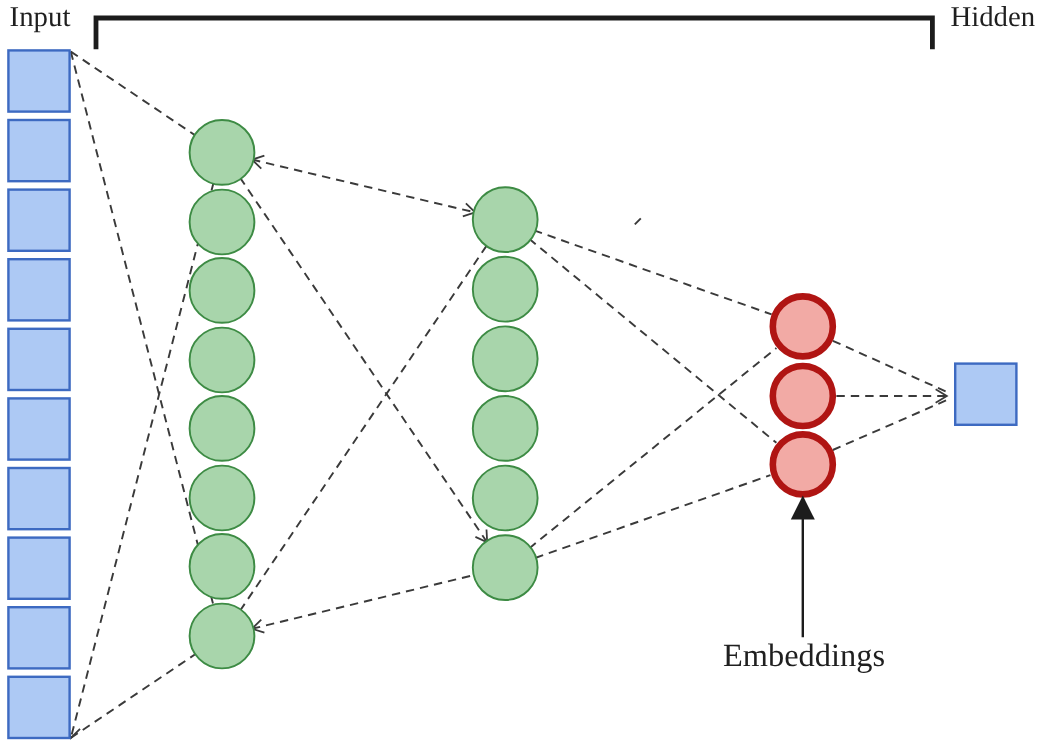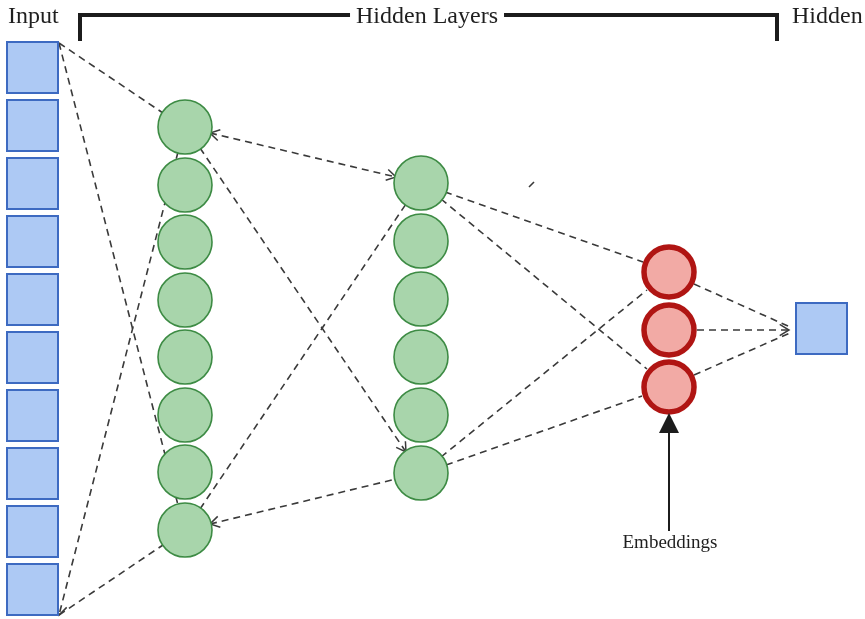--- a/index.html
+++ b/index.html
@@ -21,21 +21,21 @@
     line-height: 28px;
   }
   .label-input  { left: 8px; }
   .label-hidden { left: 427px; transform: translateX(-50%); background: #ffffff; padding: 0 6px; }
   .label-output { left: 792px; }
   .label-embeddings {
     position: absolute;
     left: 670px;
     top: 531px;
     transform: translateX(-50%);
-    font-size: 19px;
+    font-size: 27px;
     color: #1f1f1f;
     white-space: nowrap;
   }
 </style>
 </head>
 <body>
 
 <div class="canvas">
   <svg class="diagram-svg" width="865" height="619" viewBox="0 0 865 619" xmlns="http://www.w3.org/2000/svg">
       <defs>
@@ -89,16 +89,15 @@
       <circle cx="669" cy="272" r="25" fill="#f2aaa5" stroke="#b01513" stroke-width="5.5"></circle>
       <circle cx="669" cy="330" r="25" fill="#f2aaa5" stroke="#b01513" stroke-width="5.5"></circle>
       <circle cx="669" cy="387" r="25" fill="#f2aaa5" stroke="#b01513" stroke-width="5.5"></circle>
       <rect x="796" y="303" width="51" height="51" fill="#adc9f4" stroke="#3d6ac1" stroke-width="2"></rect>
       <path d="M80,41 L80,15 L777,15 L777,41" fill="none" stroke="#1c1c1c" stroke-width="4" stroke-linecap="butt"></path>
       <line x1="669" y1="432" x2="669" y2="531" stroke="#1c1c1c" stroke-width="2"></line>
       <polygon points="669,413 659,433 679,433" fill="#1c1c1c"></polygon>
     </svg>
 
   <div class="top-label label-input">Input</div>
-  <div class="top-label label-hidden">Hidden Layers</div>
   <div class="top-label label-output">Hidden</div>
   <div class="label-embeddings">Embeddings</div>
 </div>
 
 </body></html>

